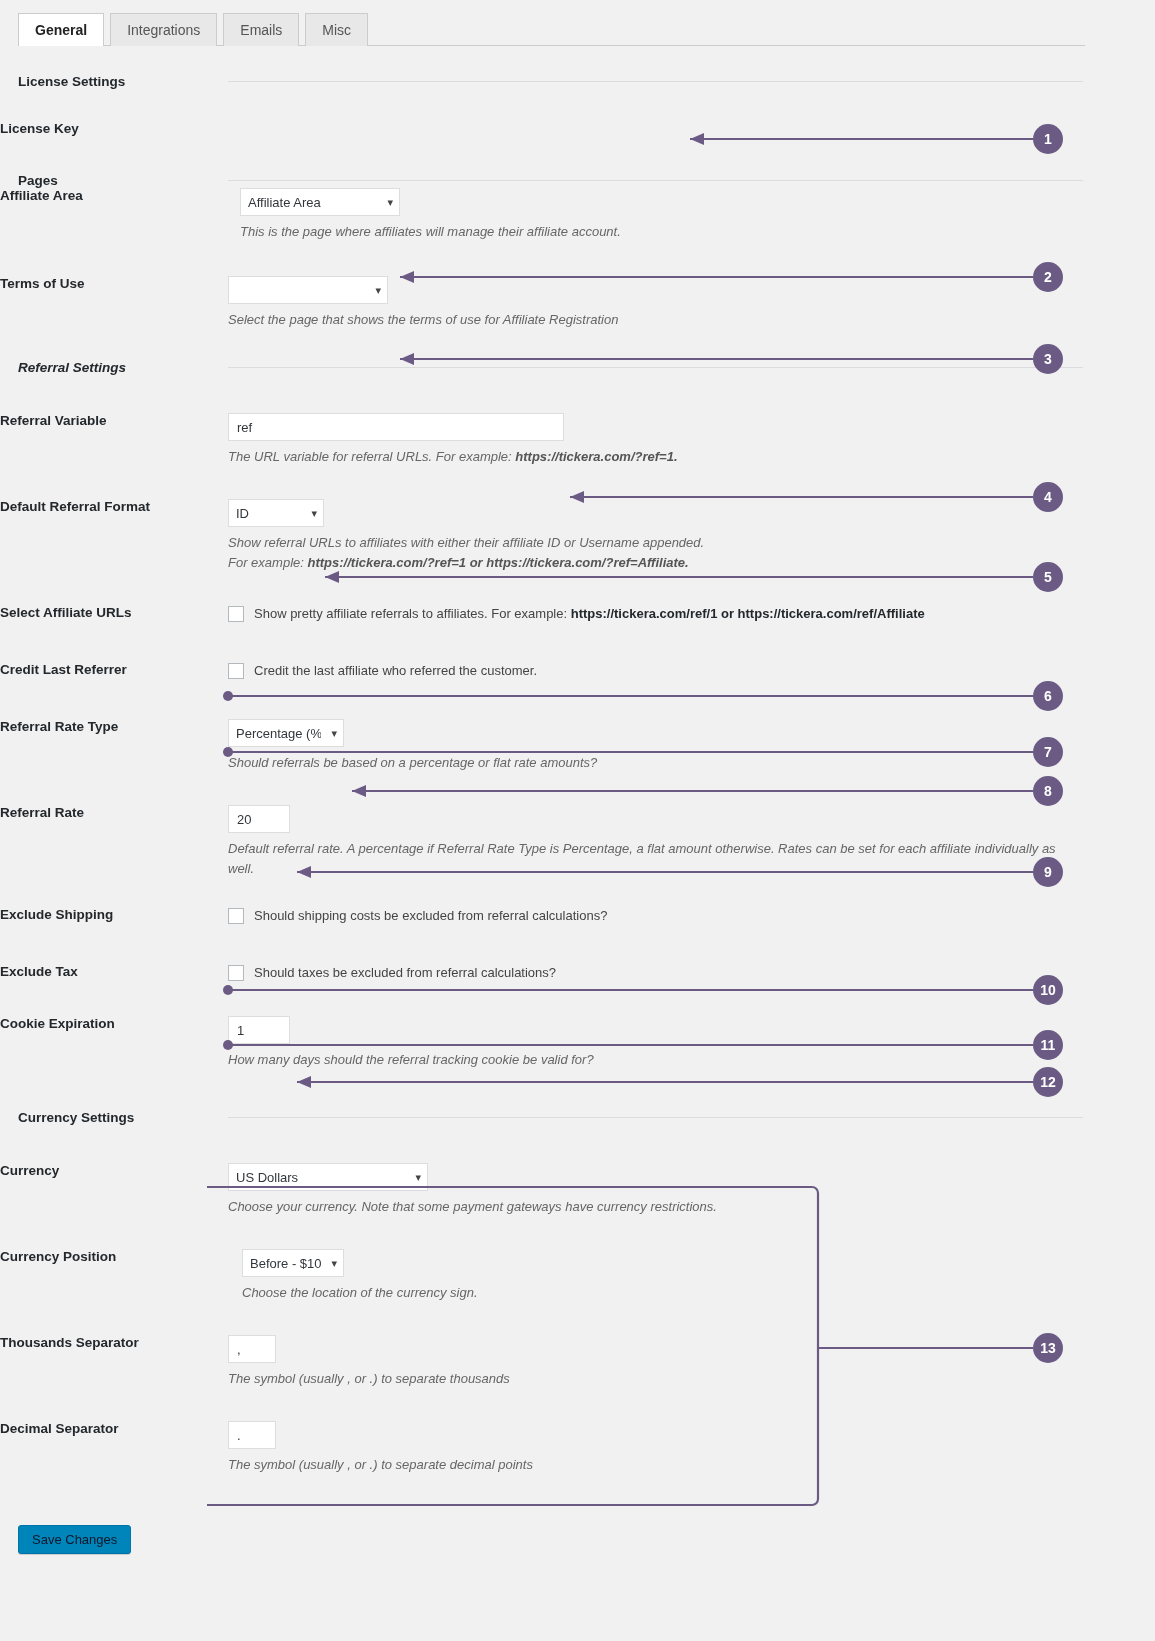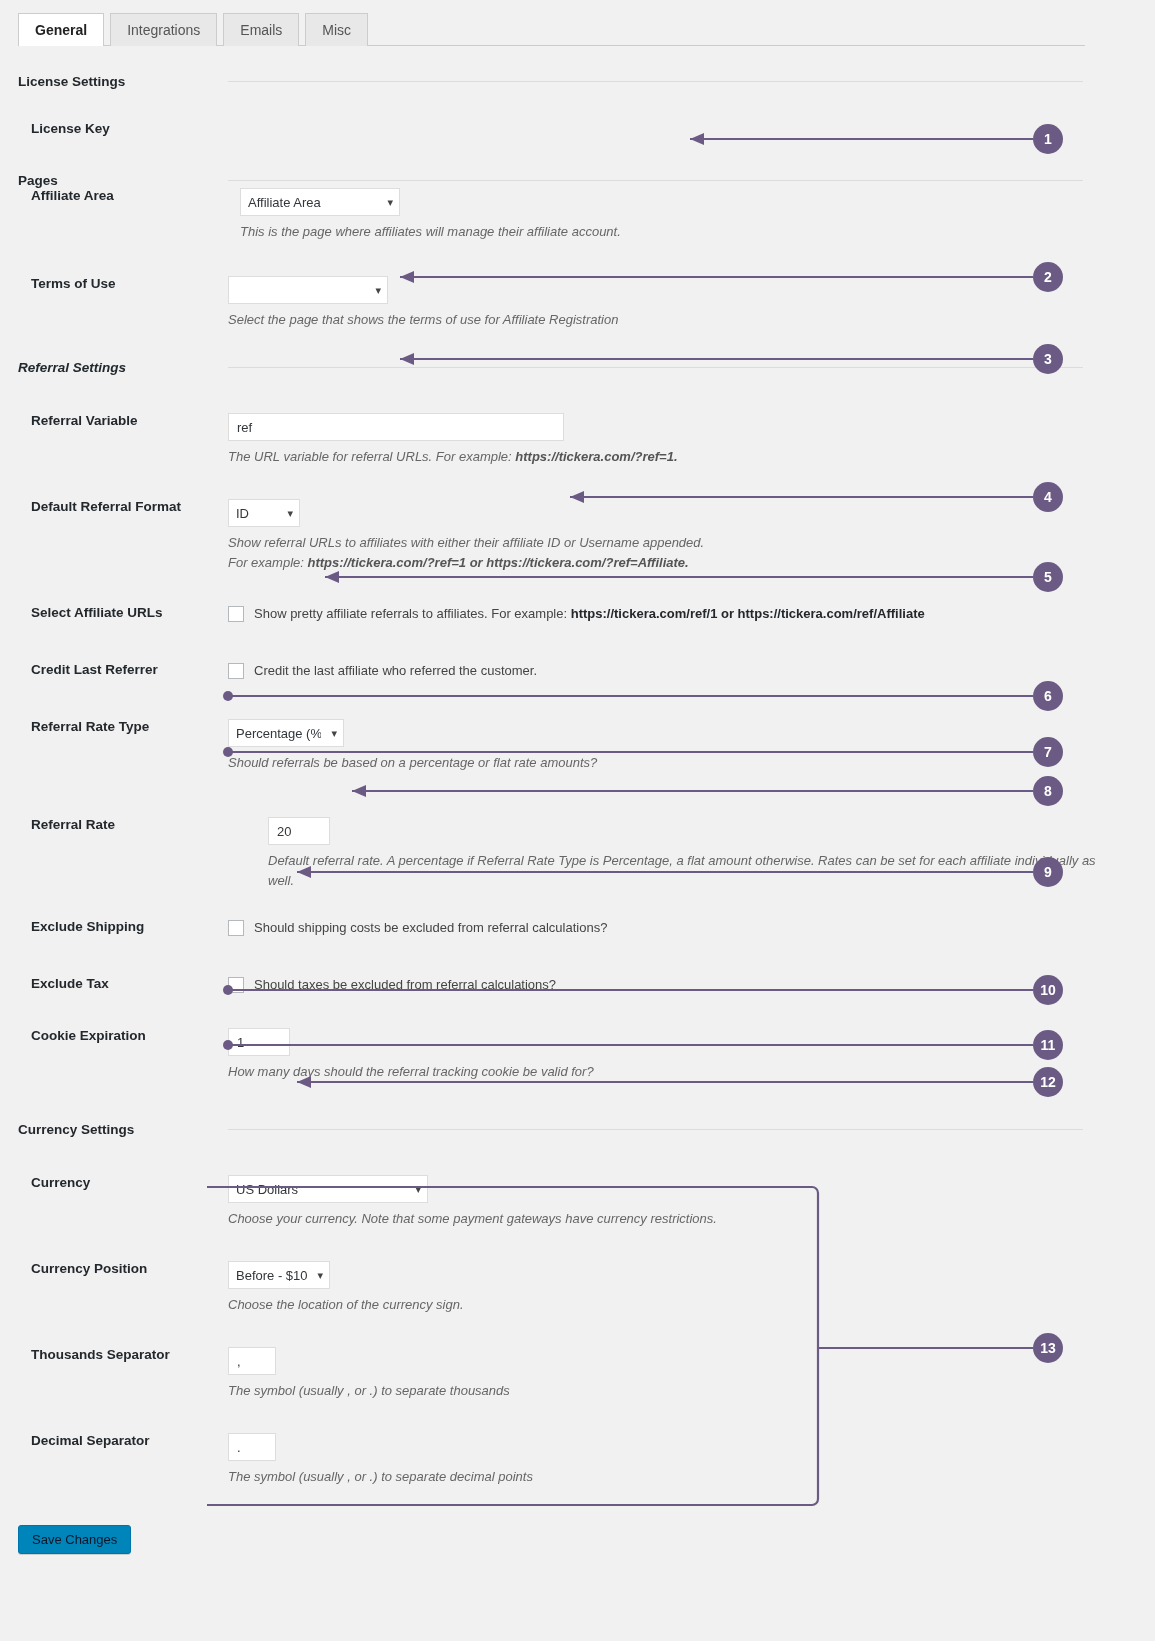--- a/index.html
+++ b/index.html
@@ -53,21 +53,21 @@
     left: 0; top: 56px;
     width: 1155px;
   }
   .row {
     display: flex;
     align-items: flex-start;
     padding: 0;
   }
   .lbl {
     width: 228px;
-    padding-left: 31px;
+    padding-left: 0;
     font-size: 13.5px;
     font-weight: bold;
     color: #23282d;
     line-height: 16px;
   }
   .fld {
     flex: 1;
     padding-right: 20px;
   }
   .desc {
@@ -151,21 +151,21 @@
     content: "\25BE";
     position: absolute;
     right: 7px; top: 50%;
     transform: translateY(-50%);
     font-size: 11px;
     color: #444;
     pointer-events: none;
   }
   .sel-160 { width: 160px; }
   .sel-200 { width: 200px; }
-  .sel-92  { width: 72px; }
+  .sel-92  { width: 96px; }
   .sel-116 { width: 116px; }
   .sel-102 { width: 102px; }
 
   .cbrow { display: flex; align-items: center; }
   .cbox {
     width: 16px; height: 16px;
     border: 1px solid #b4b9be;
     background: #fff;
     display: inline-block;
     margin-right: 10px;
@@ -325,21 +325,21 @@
       <div class="fld">
         <span class="selwrap">
           <select class="sel-116">
             <option>Percentage (%)</option>
           </select>
         </span>
         <div class="desc">Should referrals be based on a percentage or flat rate amounts?</div>
       </div>
     </div>
 
-    <div class="row" style="margin-top:44px;gap:40px;">
+    <div class="row" style="margin-top:32px;">
       <div class="lbl">Referral Rate</div>
       <div class="fld">
         <input type="text" class="inp-small" value="20" style="">
         <div class="desc" style="max-width:845px;">Default referral rate. A percentage if Referral Rate Type is Percentage, a flat amount otherwise. Rates can be set for each affiliate individually as well.</div>
       </div>
     </div>
 
     <div class="row" style="margin-top:28px;">
       <div class="lbl">Exclude Shipping</div>
       <div class="fld">
@@ -378,21 +378,21 @@
       <div class="fld">
         <span class="selwrap">
           <select class="sel-200">
             <option>US Dollars</option>
           </select>
         </span>
         <div class="desc">Choose your currency. Note that some payment gateways have currency restrictions.</div>
       </div>
     </div>
 
-    <div class="row" style="margin-top:32px;">
+    <div class="row" style="margin-top:32px;gap:14px;">
       <div class="lbl">Currency Position</div>
       <div class="fld">
         <span class="selwrap">
           <select class="sel-102">
             <option>Before - $10</option>
           </select>
         </span>
         <div class="desc">Choose the location of the currency sign.</div>
       </div>
     </div>

